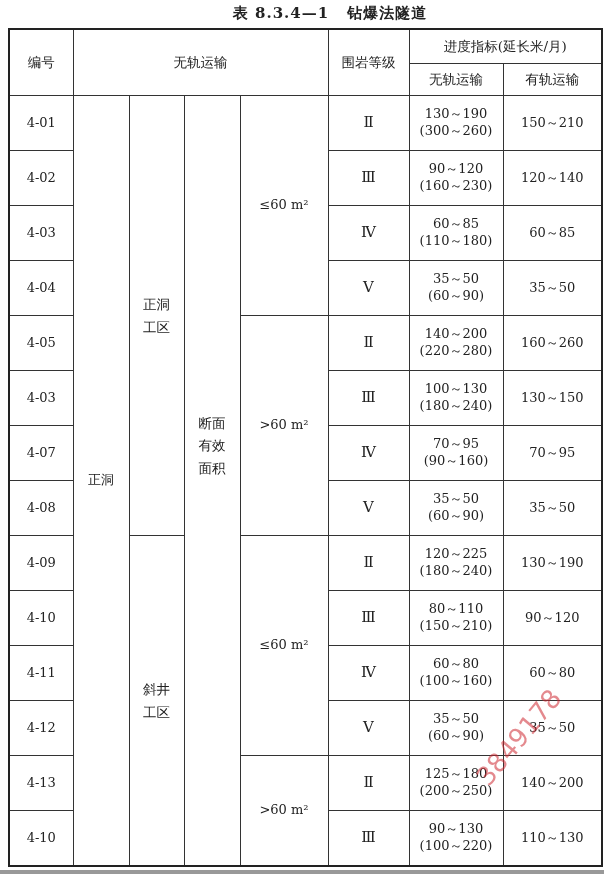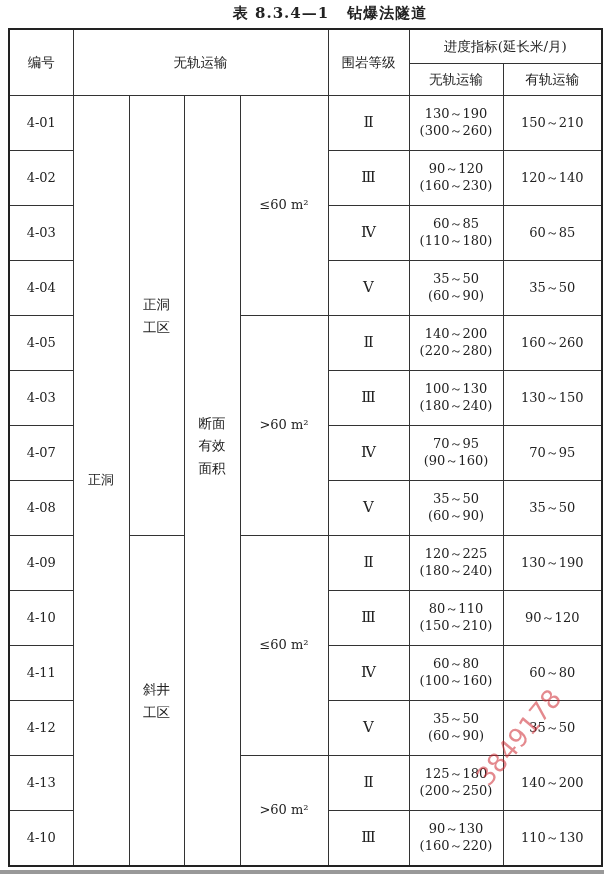--- a/index.html
+++ b/index.html
@@ -189,21 +189,21 @@
           <span class="sub2">125～180</span>
           <span class="sub2">(200～250)</span>
         </td>
     <td>140～200</td>
   </tr>
   <tr class="data">
     <td>4-10</td>
     <td class="grade">Ⅲ</td>
     <td>
           <span class="sub2">90～130</span>
-          <span class="sub2">(160～220)</span>
+          <span class="sub2">(100～220)</span>
         </td>
     <td>110～130</td>
   </tr>
 </tbody>
   </table>
 
 <div class="watermark">3849178</div>
 <div class="bottombar"></div>
 
 </body></html>

